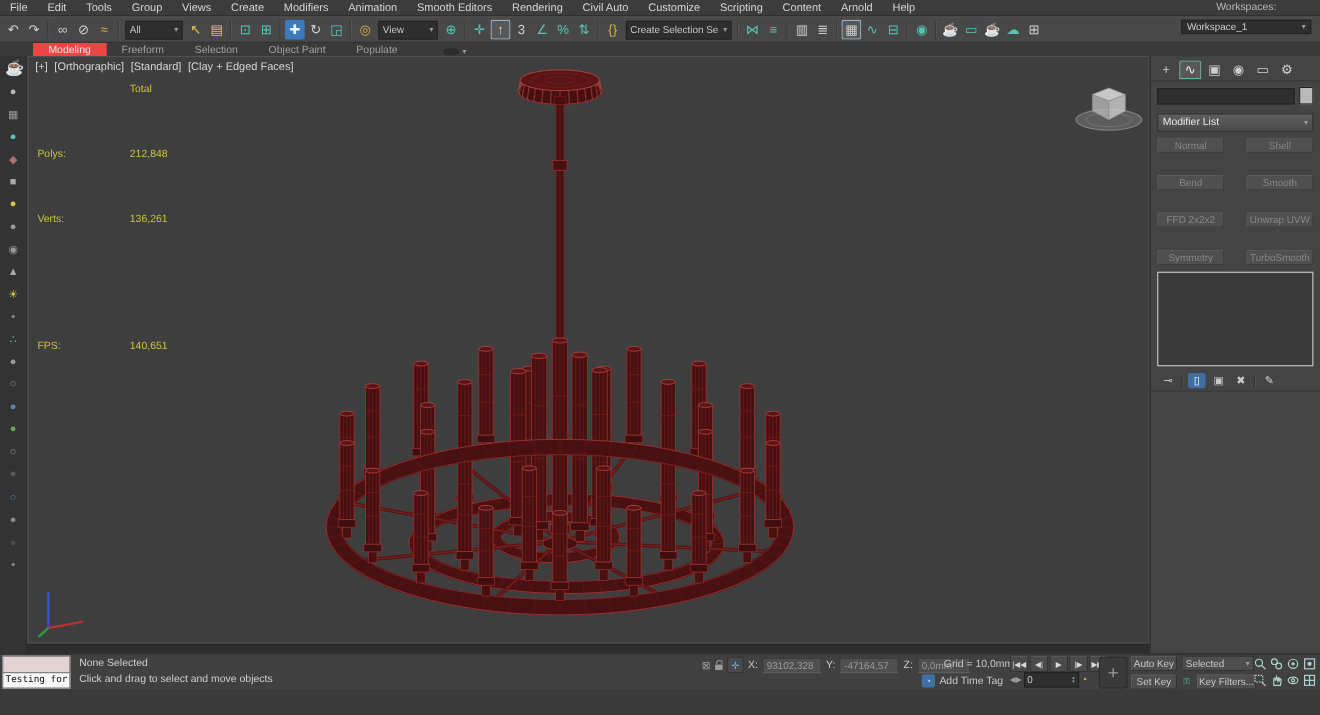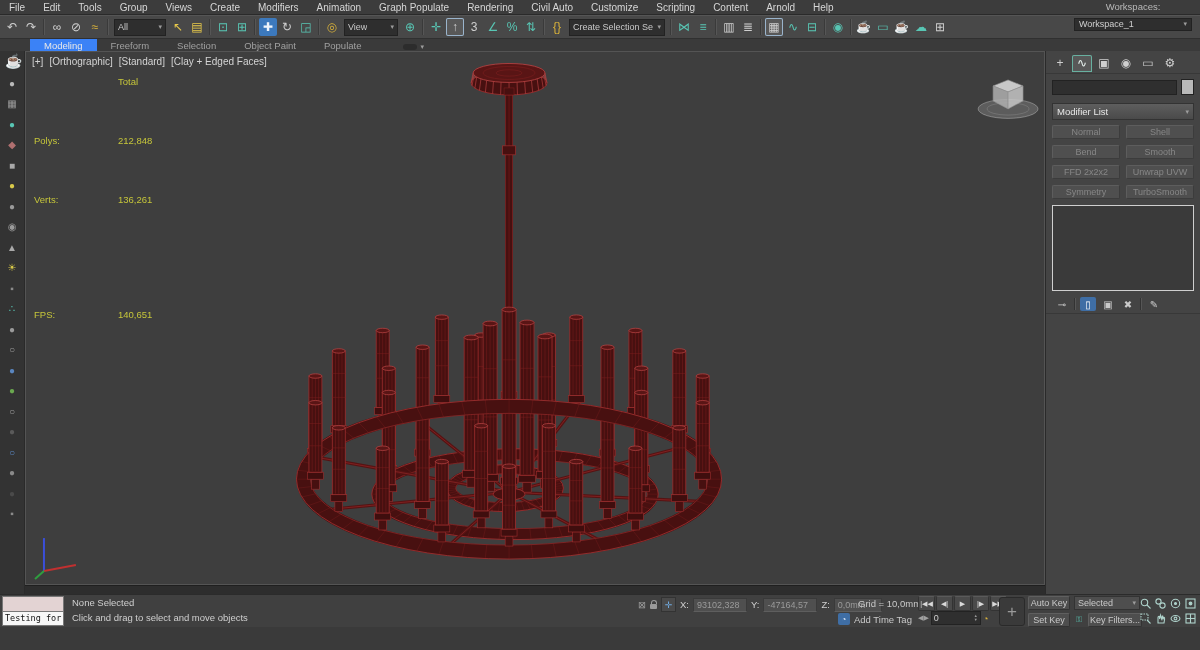--- a/index.html
+++ b/index.html
@@ -30,21 +30,21 @@
            font-size:12px;color:#cfcfcf;border-radius:2px;}
   .tb-icon.blue{background:#3c79bd;color:#eef4fb;}
   .tb-icon.boxed{background:#585858;box-shadow:inset 0 0 0 1px #9ab4cc;}
   .tb-sep{width:1px;height:16px;background:#3a3a3a;border-right:1px solid #565656;margin:0 2px;}
   .tb-dd{height:15px;background:#2e2e2e;border:1px solid #222;display:inline-flex;align-items:center;
          justify-content:space-between;padding:0 3px;font-size:9px;color:#c9c9c9;margin:0 2px;}
   .tb-dd-label{overflow:hidden;white-space:nowrap;}
   
   .ribbon-tabs{height:12px;background:#3a3a3a;display:flex;align-items:flex-end;padding-left:30px;font-size:9.5px;}
   .rtab{padding:0 14px;color:#a0a0a0;height:12px;display:flex;align-items:center;}
-  .rtab.active{background:#3b82f6;color:#e8e8e8;text-align:center;}
+  .rtab.active{background:#ef4444;color:#e8e8e8;text-align:center;}
   .ribbon-panelrow{height:13px;background:#404040;border-bottom:1px solid #2d2d2d;display:flex;align-items:center;padding-left:30px;font-size:9.5px;}
   .rpanel{background:#474747;border:1px solid #5a5a5a;border-bottom-color:#333;padding:0 8px;height:11px;
           display:flex;align-items:center;color:#cfcfcf;}
   .teapot{position:absolute;left:5px;top:53px;font-size:14px;color:#93a9b5;}
   .ribbon-min{margin-left:28px;display:flex;align-items:center;gap:3px;color:#9d9d9d;font-size:8px;}
   .ribbon-min .pill{width:14px;height:6px;background:#2c2c2c;border-radius:3px;}
   
   .main{display:flex;height:543px;}
   .left-strip{width:24px;background:#333;display:flex;flex-direction:column;align-items:center;
               padding-top:4px;gap:5.5px;border-right:1px solid #2a2a2a;}
@@ -60,21 +60,21 @@
   
   .right-panel{width:154px;background:#444;border-left:1px solid #2a2a2a;position:relative;font-size:9.5px;}
   .cp-tabs{display:flex;align-items:center;height:20px;padding:2px 4px 0 4px;gap:2px;border-bottom:1px solid #383838;}
   .cp-tab{width:20px;height:17px;display:flex;align-items:center;justify-content:center;font-size:12px;color:#cfcfcf;border-radius:2px 2px 0 0;}
   .cp-tab.active{background:#585858;box-shadow:inset 0 0 0 1px #68b0a0;color:#e8f2ef;}
   .cp-namerow{display:flex;align-items:center;gap:4px;padding:5px 6px;}
   .cp-name{flex:1;height:13px;background:#2f2f2f;border:1px solid #222;color:#ddd;font-size:9px;padding:0 3px;}
   .cp-swatch{width:14px;height:14px;background:#b9b9b9;border:1px solid #222;}
   .cp-modlist{margin:3px 6px;height:15px;background:linear-gradient(#5e5e5e,#4a4a4a);border:1px solid #333;
               display:flex;align-items:center;justify-content:space-between;padding:0 4px;color:#e8e8e8;}
-  .cp-btngrid{display:grid;grid-template-columns:1fr 1fr;gap:6px;margin:5px 6px;}
+  .cp-btngrid{display:grid;grid-template-columns:1fr 1fr;gap:20px;margin:5px 6px;}
   .cp-btn{height:12px;background:#4f4f4f;border:1px solid #3c3c3c;border-top-color:#5d5d5d;border-left-color:#5d5d5d;
           border-radius:2px;display:flex;align-items:center;justify-content:center;color:#878787;font-size:9px;}
   .cp-stack{margin:6px 6px 4px 6px;height:84px;background:#3a3a3a;border:1px solid #cfcfcf;}
   .cp-stacktools{display:flex;align-items:center;gap:4px;padding:2px 8px;border-bottom:1px solid #383838;}
   .st-icon{width:16px;height:14px;display:flex;align-items:center;justify-content:center;font-size:10px;color:#c9c9c9;border-radius:2px;}
   .st-icon.blue{background:#3f6ea5;color:#fff;}
   .st-sep{width:1px;height:12px;background:#333;border-right:1px solid #565656;}
   
   .statusbar{height:32px;background:#404040;border-top:1px solid #2b2b2b;position:relative;font-size:9.5px;}
   .listener{position:absolute;left:2px;top:1px;width:62px;}
@@ -123,21 +123,21 @@
   <div class="menubar">
     <span style="display:flex;">
         <span class="menu-item">File</span>
         <span class="menu-item">Edit</span>
         <span class="menu-item">Tools</span>
         <span class="menu-item">Group</span>
         <span class="menu-item">Views</span>
         <span class="menu-item">Create</span>
         <span class="menu-item">Modifiers</span>
         <span class="menu-item">Animation</span>
-        <span class="menu-item">Graph Populate</span>
+        <span class="menu-item">Smooth Editors</span>
         <span class="menu-item">Rendering</span>
         <span class="menu-item">Civil Auto</span>
         <span class="menu-item">Customize</span>
         <span class="menu-item">Scripting</span>
         <span class="menu-item">Content</span>
         <span class="menu-item">Arnold</span>
         <span class="menu-item">Help</span>
       </span>
     <span class="menubar-right">
       <span class="signin">

